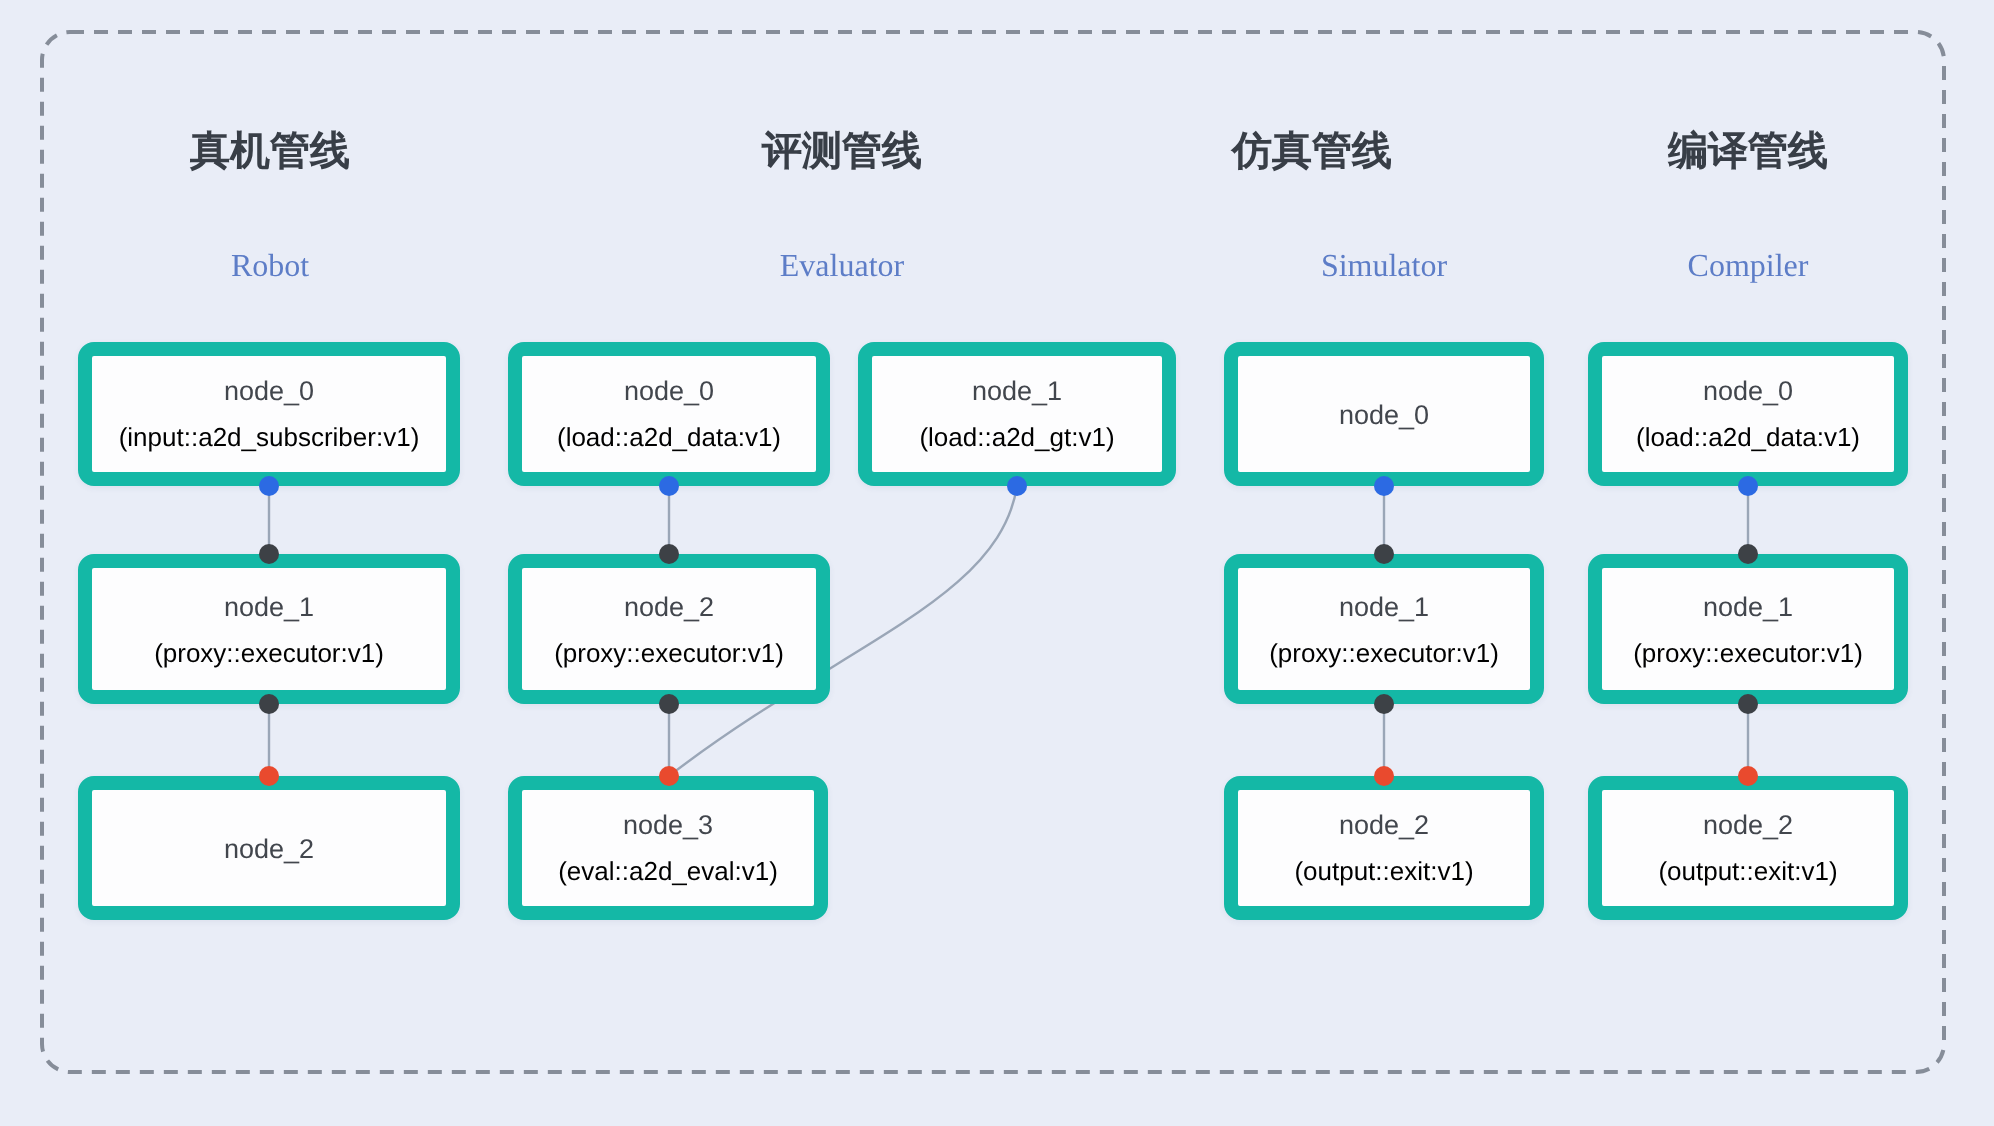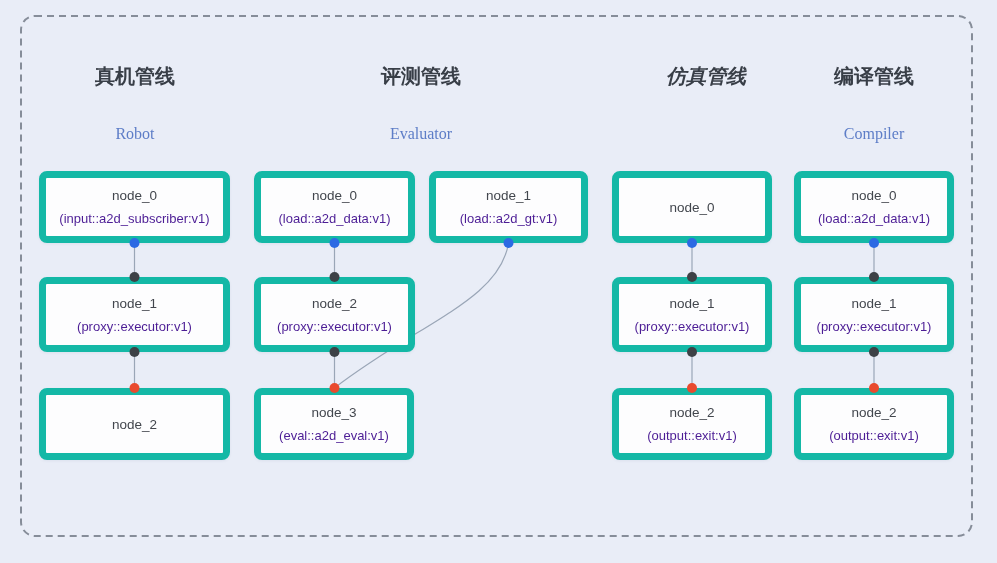--- a/index.html
+++ b/index.html
@@ -28,21 +28,21 @@
   .node-box{
     position:absolute;box-sizing:border-box;
     background:#fdfdfe;
     border:7px solid #14b8a6;
     border-radius:8px;
     box-shadow:0 1px 3px rgba(50,70,110,0.07);
     display:flex;flex-direction:column;align-items:center;justify-content:center;
     text-align:center;
   }
   .node-name{font-size:13.5px;line-height:23px;color:#42464d;}
-  .node-detail{font-size:13px;line-height:23px;color:#4c1d95;}
+  .node-detail{font-size:13px;line-height:23px;color:#000000;}
 </style>
 </head>
 <body>
 
 <div id="canvas">
   <svg id="wires" class="layer" viewBox="0 0 997 563">
     <rect x="21" y="16" width="951" height="520" rx="14" fill="none" stroke="#868d99" stroke-width="2" stroke-dasharray="7 5"></rect>
     <g id="edges-group">
         <path d="M 134.5 243 L 134.5 277" fill="none" stroke="#9aa6b7" stroke-width="1.2"></path>
         <path d="M 134.5 352 L 134.5 388" fill="none" stroke="#9aa6b7" stroke-width="1.2"></path>
@@ -81,21 +81,22 @@
         <div class="node-detail">(load::a2d_gt:v1)</div>
       </div>
       <div class="node-box" style="left: 254px; top: 277px; width: 161px; height: 75px;">
         <div class="node-name">node_2</div>
         <div class="node-detail">(proxy::executor:v1)</div>
       </div>
       <div class="node-box" style="left: 254px; top: 388px; width: 160px; height: 72px;">
         <div class="node-name">node_3</div>
         <div class="node-detail">(eval::a2d_eval:v1)</div>
       </div>
-      <div class="pipeline-header-zh" style="left: 706px; font-style: italic;">仿真管线</div>
+      <div class="pipeline-header-zh" style="left: 656px;">仿真管线</div>
+      <div class="pipeline-header-en" style="left: 692px;">Simulator</div>
       <div class="node-box" style="left: 612px; top: 171px; width: 160px; height: 72px;">
         <div class="node-name">node_0</div>
       </div>
       <div class="node-box" style="left: 612px; top: 277px; width: 160px; height: 75px;">
         <div class="node-name">node_1</div>
         <div class="node-detail">(proxy::executor:v1)</div>
       </div>
       <div class="node-box" style="left: 612px; top: 388px; width: 160px; height: 72px;">
         <div class="node-name">node_2</div>
         <div class="node-detail">(output::exit:v1)</div>

